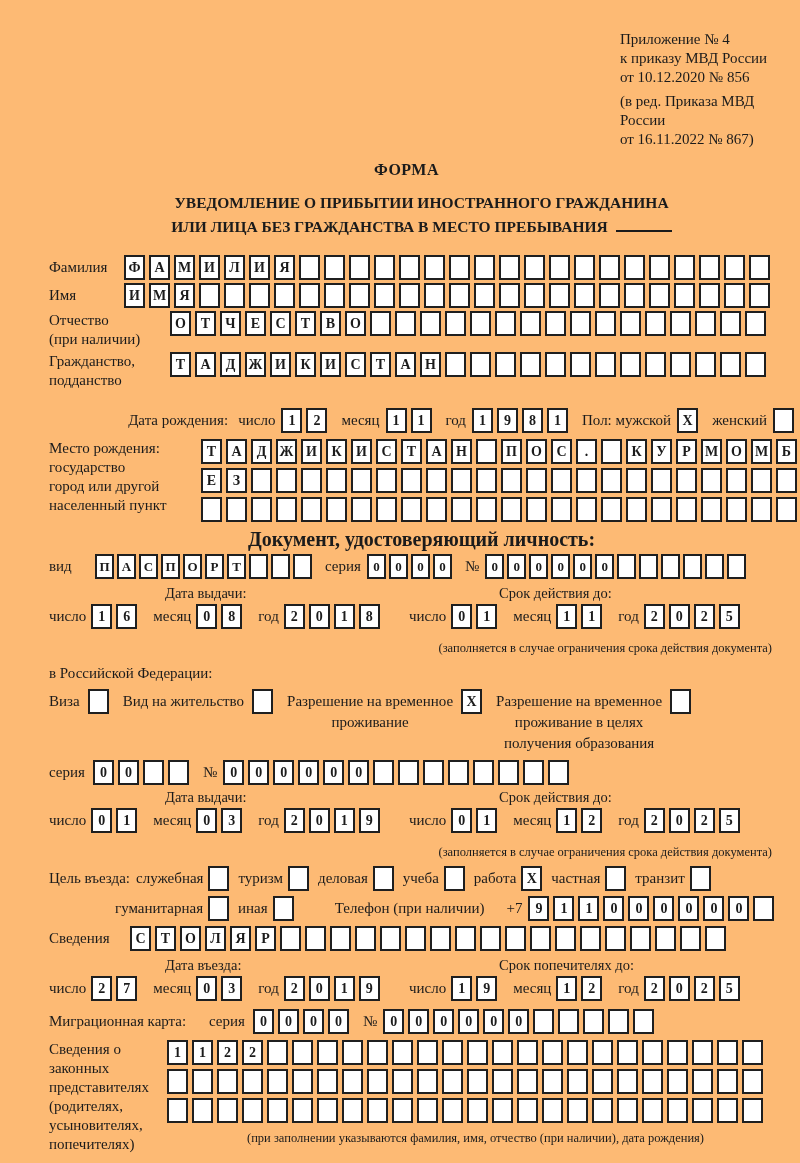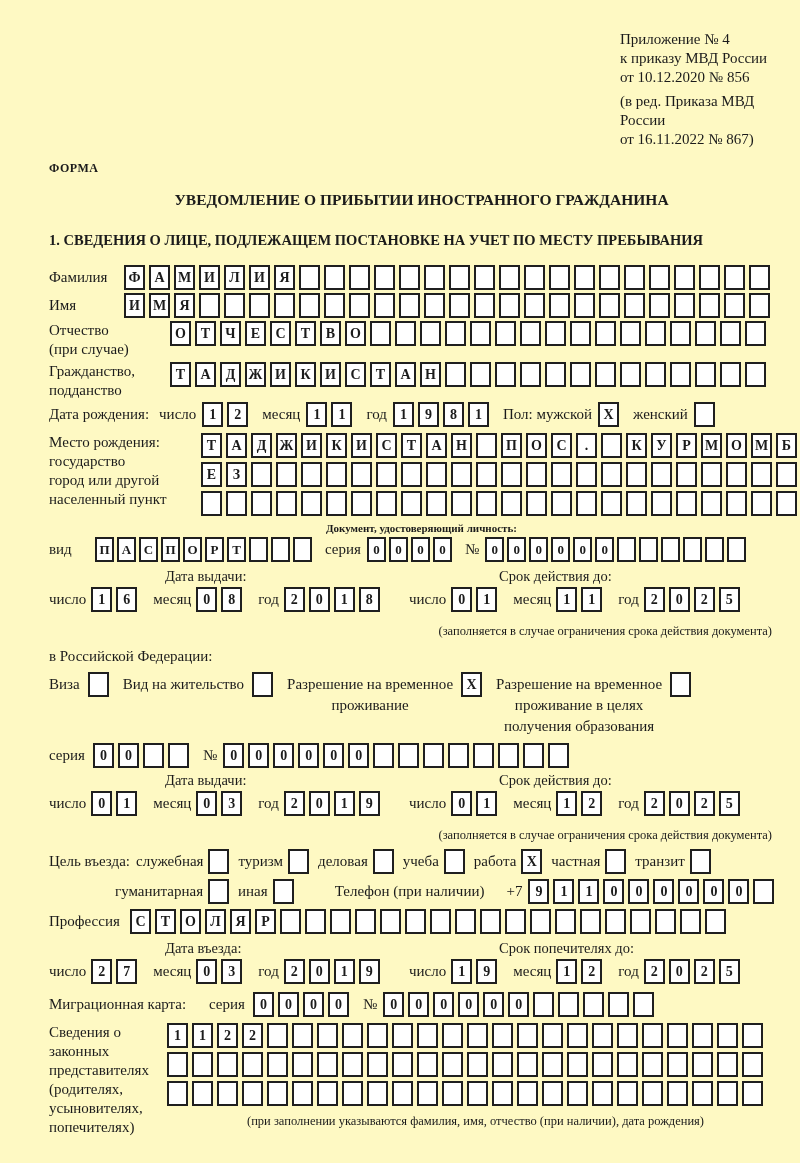--- a/index.html
+++ b/index.html
@@ -1,29 +1,29 @@
 <!DOCTYPE html>
 <html><head>
 <meta charset="utf-8">
 <style>
   html,body{margin:0;padding:0;background:#fff;}
   .page{
     position:relative;
     width:800px;height:1163px;
     box-sizing:border-box;
     padding:30px 6px 0 49px;
-    background:#fef9c3;
+    background:#fdba74;
     color:#1b1b1b;
     font-family:"Liberation Serif","DejaVu Serif",serif;
     font-size:15px;
     overflow:hidden;
   }
   .ref-block{margin-left:571px;line-height:19px;}
   .ref-sub{margin-top:5px;line-height:19px;}
-  .form-label{margin-top:12px;margin-right:30px;text-align:left;font-weight:bold;font-size:12px;letter-spacing:.5px;}
+  .form-label{margin-top:12px;margin-right:30px;text-align:center;font-weight:bold;font-size:16px;letter-spacing:.5px;}
   .title{margin-top:12px;text-align:center;font-weight:bold;font-size:15.5px;line-height:24px;}
   .title-underline{display:inline-block;width:56px;border-bottom:2px solid #1b1b1b;height:14px;margin-left:8px;}
   .section-heading{margin-top:20px;font-weight:bold;font-size:14.5px;}
   .row{display:flex;align-items:flex-start;margin-top:3px;}
   .flabel{flex:0 0 auto;line-height:25px;}
   .flabel.two{line-height:19px;}
   .cells{display:inline-flex;flex-wrap:nowrap;}
   .cell{
     box-sizing:border-box;display:inline-flex;align-items:center;justify-content:center;
     width:21px;height:25px;margin-right:4px;
@@ -31,21 +31,21 @@
     font-size:14px;font-weight:600;line-height:23px;flex:0 0 auto;
   }
   .sm .cell{width:19px;margin-right:3px;font-size:13px;}
   .cb{margin-right:0;}
   .w66{width:75px;}
   .w106{width:121px;}
   .w140{width:152px;}
   .stack{display:flex;flex-direction:column;}
   .stack .cells{margin-bottom:4px;}
   .lab-lines{line-height:21.5px;}
-  .doc-heading{margin-top:2px;text-align:center;font-weight:bold;font-size:11px;}
+  .doc-heading{margin-top:2px;text-align:center;font-weight:bold;font-size:20px;}
   .inline-lbl{line-height:25px;margin:0 6px 0 10px;}
   .dates{display:flex;margin-top:6px;}
   .dates-left{flex:0 0 360px;}
   .dates-right{flex:1 1 auto;}
   .dates-head{font-size:14.5px;margin-bottom:2px;}
   .dates-head.l{padding-left:116px;}
   .dates-head.r{padding-left:90px;}
   .dg{display:flex;align-items:flex-start;}
   .dg .lbl{line-height:25px;margin-right:5px;}
   .dg .grp{margin-right:12px;}
@@ -72,23 +72,25 @@
     <div class="ref-sub">
       <div>(в ред. Приказа МВД России</div>
       <div>от 16.11.2022 № 867)</div>
     </div>
   </div>
 
   <div class="form-label">ФОРМА</div>
 
   <div class="title">
     <div>УВЕДОМЛЕНИЕ О ПРИБЫТИИ ИНОСТРАННОГО ГРАЖДАНИНА</div>
-  </div>
-
-  <div class="section-heading">1. СВЕДЕНИЯ О ЛИЦЕ, ПОДЛЕЖАЩЕМ ПОСТАНОВКЕ НА УЧЕТ ПО МЕСТУ ПРЕБЫВАНИЯ</div>
+    <div>
+      <span>ИЛИ ЛИЦА БЕЗ ГРАЖДАНСТВА В МЕСТО ПРЕБЫВАНИЯ</span><span class="title-underline"></span>
+    </div>
+  </div>
+
 
   <div class="row" style="margin-top:16px;">
     <span class="flabel w66">Фамилия</span>
     <span class="cells">
         <span class="cell">Ф</span>
         <span class="cell">А</span>
         <span class="cell">М</span>
         <span class="cell">И</span>
         <span class="cell">Л</span>
         <span class="cell">И</span>
@@ -143,21 +145,21 @@
         <span class="cell"></span>
         <span class="cell"></span>
         <span class="cell"></span>
         <span class="cell"></span>
       </span>
   </div>
 
   <div class="row">
     <span class="flabel two w106">
       <span>Отчество</span><br>
-      <span>(при случае)</span>
+      <span>(при наличии)</span>
     </span>
     <span class="cells">
         <span class="cell">О</span>
         <span class="cell">Т</span>
         <span class="cell">Ч</span>
         <span class="cell">Е</span>
         <span class="cell">С</span>
         <span class="cell">Т</span>
         <span class="cell">В</span>
         <span class="cell">О</span>
@@ -206,21 +208,21 @@
         <span class="cell"></span>
         <span class="cell"></span>
         <span class="cell"></span>
         <span class="cell"></span>
         <span class="cell"></span>
         <span class="cell"></span>
         <span class="cell"></span>
       </span>
   </div>
 
-  <div class="row" style="margin-top:2px;">
+  <div class="row" style="margin-top:18px;justify-content:flex-end;">
     <span class="flabel">Дата рождения:</span>
     <span class="inline-lbl">число</span>
     <span class="cells">
         <span class="cell">1</span>
         <span class="cell">2</span>
       </span>
     <span class="inline-lbl">месяц</span>
     <span class="cells">
         <span class="cell">1</span>
         <span class="cell">1</span>
@@ -572,21 +574,21 @@
         <span class="cell">0</span>
         <span class="cell">0</span>
         <span class="cell">0</span>
         <span class="cell">0</span>
         <span class="cell">0</span>
         <span class="cell"></span>
       </span>
   </div>
 
   <div class="row" style="margin-top:5px;">
-    <span class="flabel" style="width:81px;">Профессия</span>
+    <span class="flabel" style="width:81px;">Сведения</span>
     <span class="cells">
         <span class="cell">С</span>
         <span class="cell">Т</span>
         <span class="cell">О</span>
         <span class="cell">Л</span>
         <span class="cell">Я</span>
         <span class="cell">Р</span>
         <span class="cell"></span>
         <span class="cell"></span>
         <span class="cell"></span>

